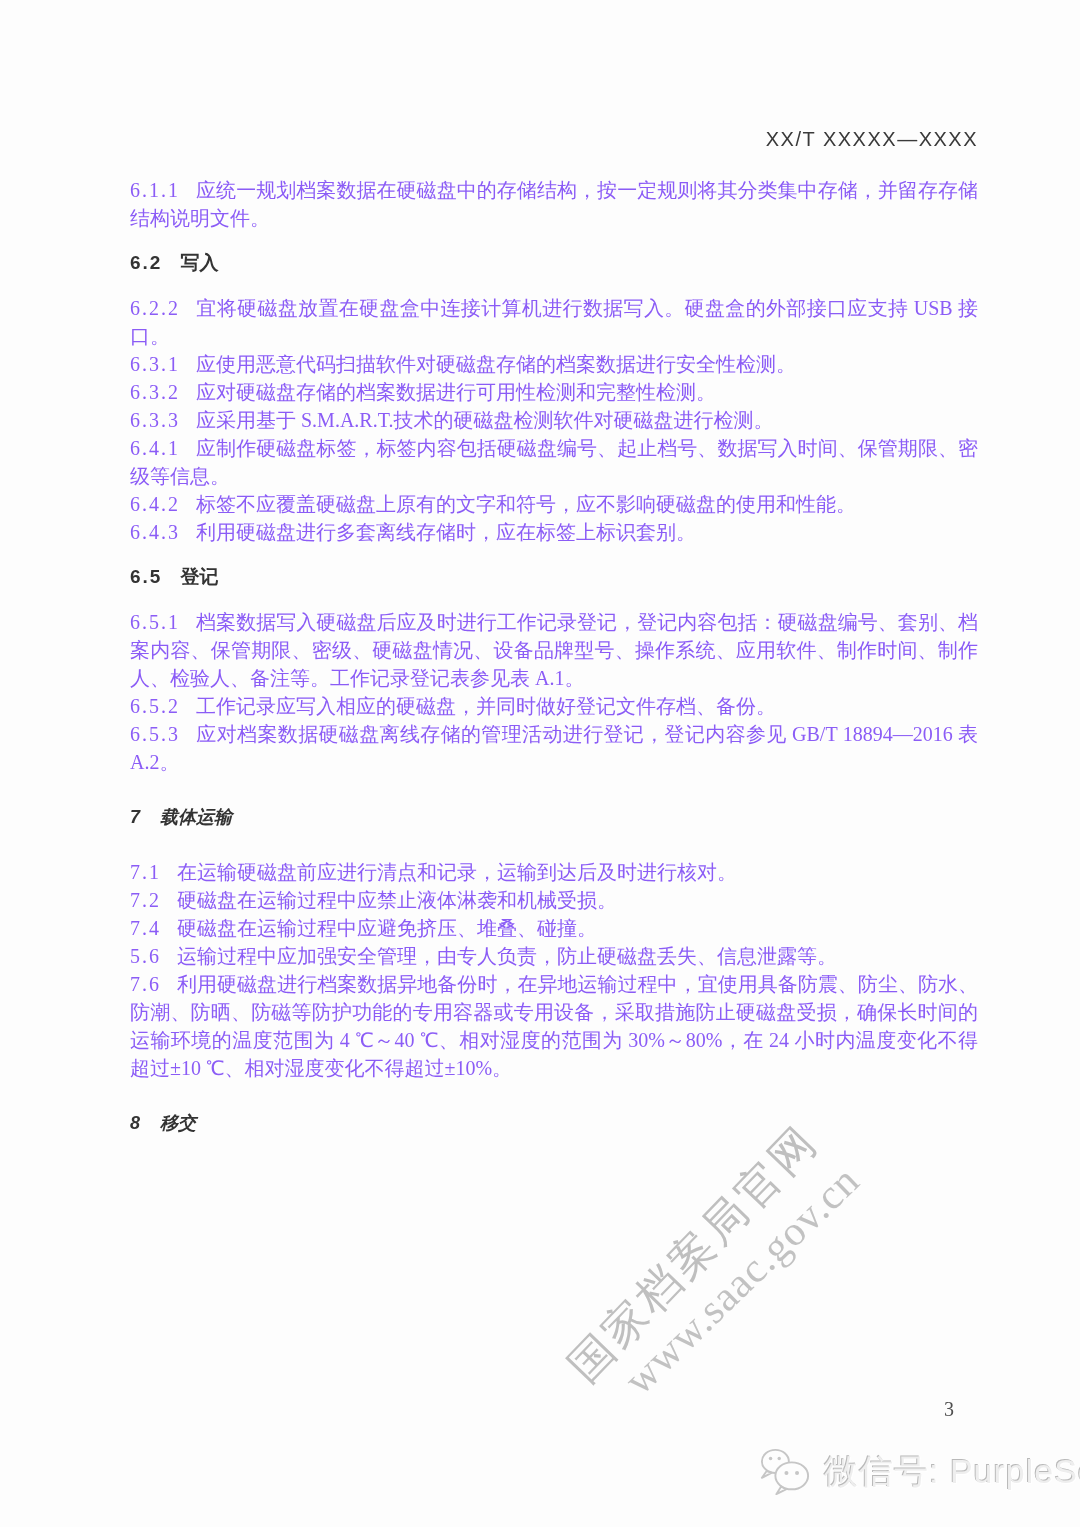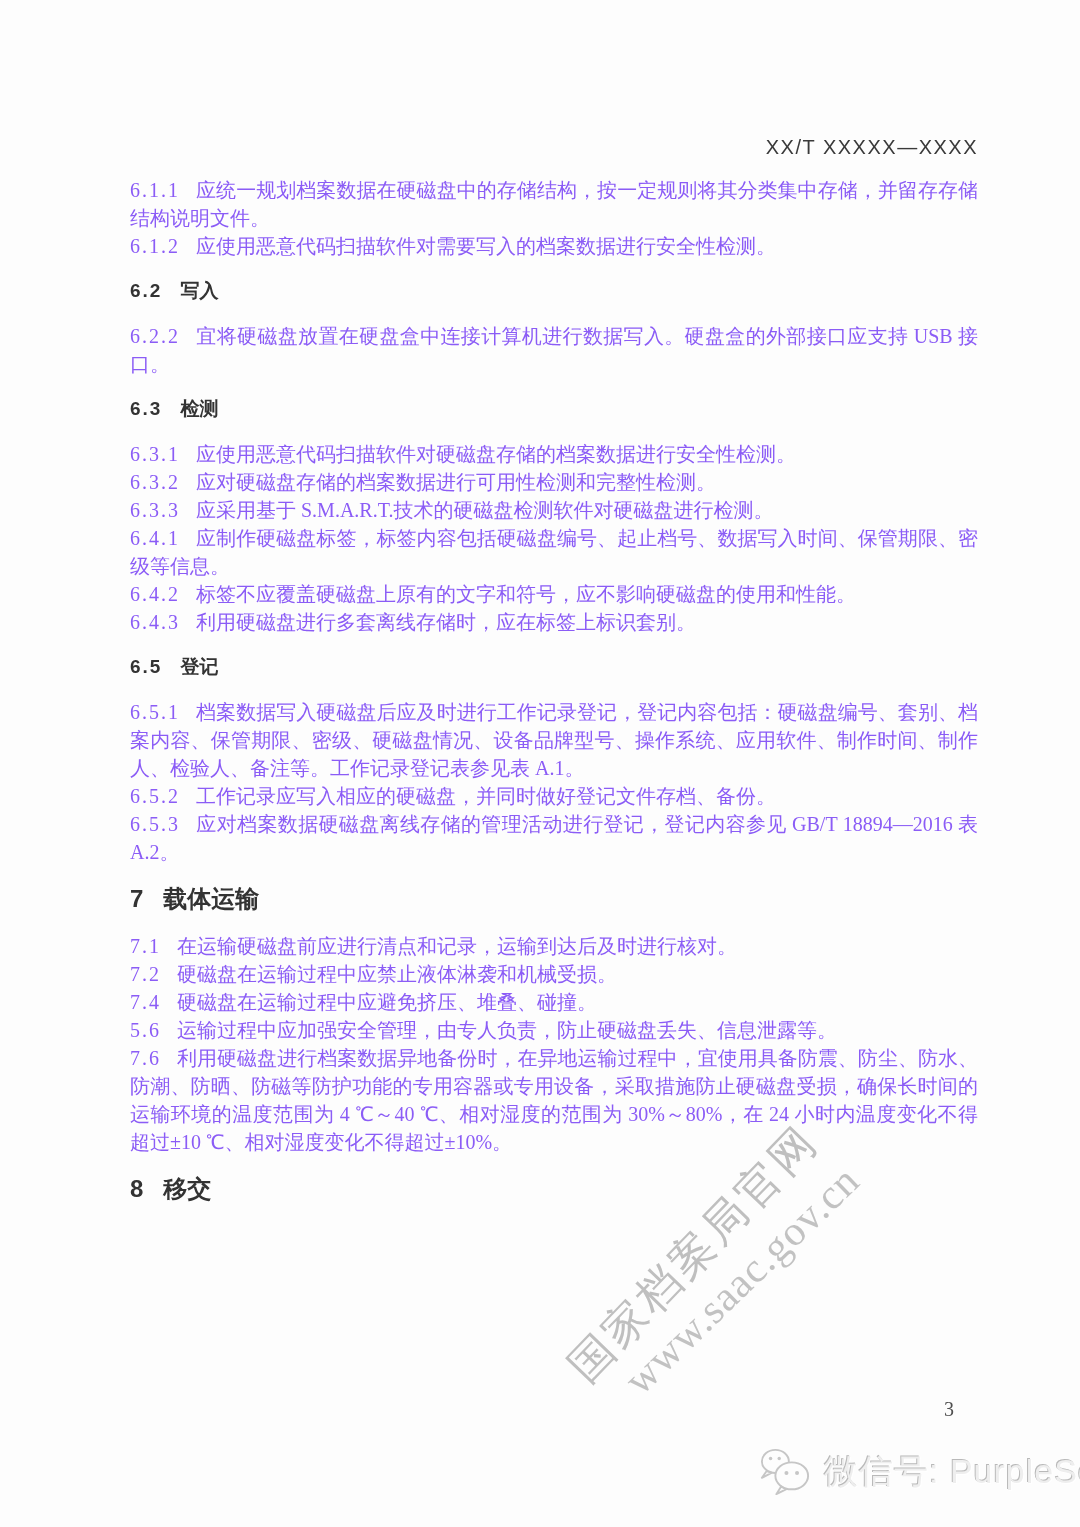--- a/index.html
+++ b/index.html
@@ -9,21 +9,21 @@
     height: 1527px;
     margin: 0 auto;
     background: #fdfdfd;
     overflow: hidden;
     font-family: "Liberation Serif", serif;
     color: #3d3d3d;
   }
   
   .header-row {
     position: absolute;
-    top: 136px;
+    top: 128px;
     left: 130px;
     width: 848px;
     text-align: right;
     font-family: "Liberation Sans", sans-serif;
     font-size: 20px;
     letter-spacing: 1.5px;
     color: #3a3a3a;
     z-index: 2;
   }
   
@@ -47,21 +47,21 @@
     white-space: nowrap;
   }
   .content h2 {
     font-family: "Liberation Sans", sans-serif;
     font-weight: bold;
     font-size: 19px;
     line-height: 28px;
     color: #333333;
     margin: 17px 0;
   }
-  .content h2.chapter { margin: 19px 0; font-size: 24px; }
+  .content h2.chapter { margin: 27px 0; font-size: 18px; font-style: italic; }
   .content h2 .num { letter-spacing: 2px; padding-right: 18px; }
   
   .watermark { position: absolute; inset: 0; z-index: 1; pointer-events: none; }
   .wm-line {
     position: absolute;
     white-space: nowrap;
     font-family: "Liberation Serif", serif;
     transform-origin: 0 100%;
   }
   .wm-cn {
@@ -117,24 +117,22 @@
     <span>XX/T XXXXX—XXXX</span>
   </div>
 
   <div class="watermark" aria-hidden="true">
     <span class="wm-line wm-cn">国家档案局官网</span>
     <span class="wm-line wm-url">www.saac.gov.cn</span>
   </div>
 
   <main class="content" id="doc-blocks">
       <p class="clause"><span class="num">6.1.1</span><span class="txt">应统一规划档案数据在硬磁盘中的存储结构，按一定规则将其分类集中存储，并留存存储结构说明文件。</span></p>
-      <p class="clause"><span class="num">6.1.2</span><span class="txt">应使用恶意代码扫描软件对需要写入的档案数据进行安全性检测。</span></p>
       <h2 class="heading"><span class="num">6.2</span><span class="txt">写入</span></h2>
       <p class="clause"><span class="num">6.2.2</span><span class="txt">宜将硬磁盘放置在硬盘盒中连接计算机进行数据写入。硬盘盒的外部接口应支持 USB 接口。</span></p>
-      <h2 class="heading"><span class="num">6.3</span><span class="txt">检测</span></h2>
       <p class="clause"><span class="num">6.3.1</span><span class="txt">应使用恶意代码扫描软件对硬磁盘存储的档案数据进行安全性检测。</span></p>
       <p class="clause"><span class="num">6.3.2</span><span class="txt">应对硬磁盘存储的档案数据进行可用性检测和完整性检测。</span></p>
       <p class="clause"><span class="num">6.3.3</span><span class="txt">应采用基于 S.M.A.R.T.技术的硬磁盘检测软件对硬磁盘进行检测。</span></p>
       <p class="clause"><span class="num">6.4.1</span><span class="txt">应制作硬磁盘标签，标签内容包括硬磁盘编号、起止档号、数据写入时间、保管期限、密级等信息。</span></p>
       <p class="clause"><span class="num">6.4.2</span><span class="txt">标签不应覆盖硬磁盘上原有的文字和符号，应不影响硬磁盘的使用和性能。</span></p>
       <p class="clause"><span class="num">6.4.3</span><span class="txt">利用硬磁盘进行多套离线存储时，应在标签上标识套别。</span></p>
       <h2 class="heading"><span class="num">6.5</span><span class="txt">登记</span></h2>
       <p class="clause"><span class="num">6.5.1</span><span class="txt">档案数据写入硬磁盘后应及时进行工作记录登记，登记内容包括：硬磁盘编号、套别、档案内容、保管期限、密级、硬磁盘情况、设备品牌型号、操作系统、应用软件、制作时间、制作人、检验人、备注等。工作记录登记表参见表 A.1。</span></p>
       <p class="clause"><span class="num">6.5.2</span><span class="txt">工作记录应写入相应的硬磁盘，并同时做好登记文件存档、备份。</span></p>
       <p class="clause"><span class="num">6.5.3</span><span class="txt">应对档案数据硬磁盘离线存储的管理活动进行登记，登记内容参见 GB/T 18894—2016 表 A.2。</span></p>

